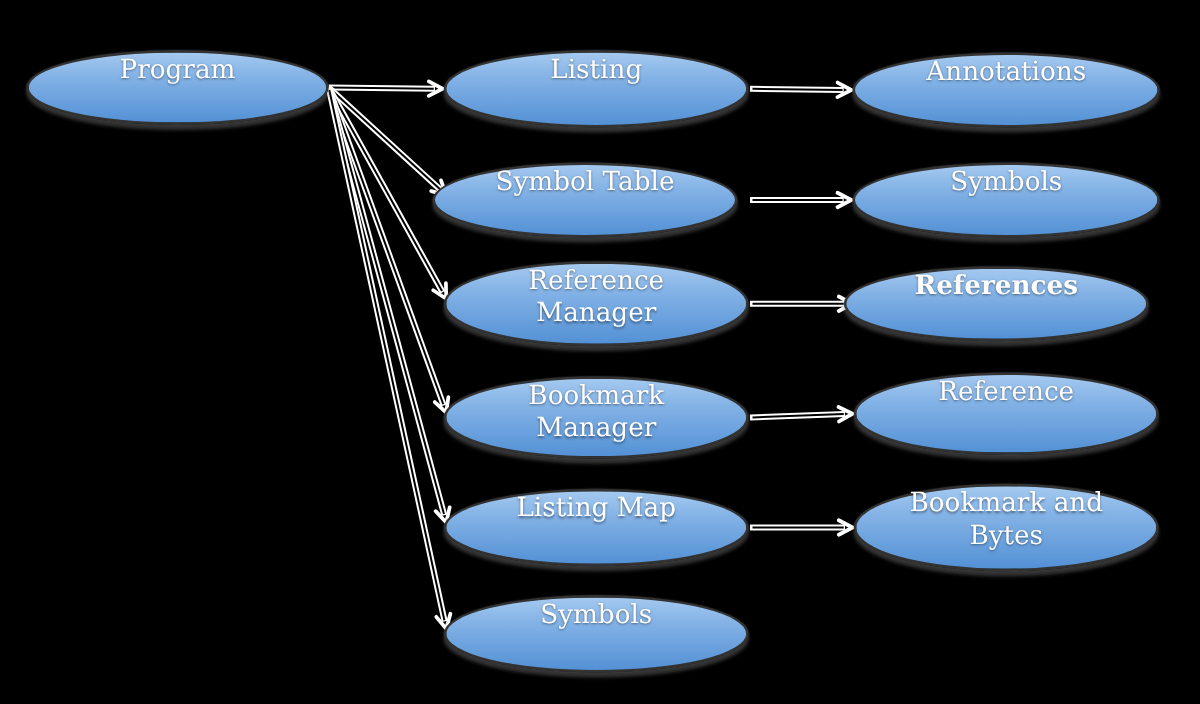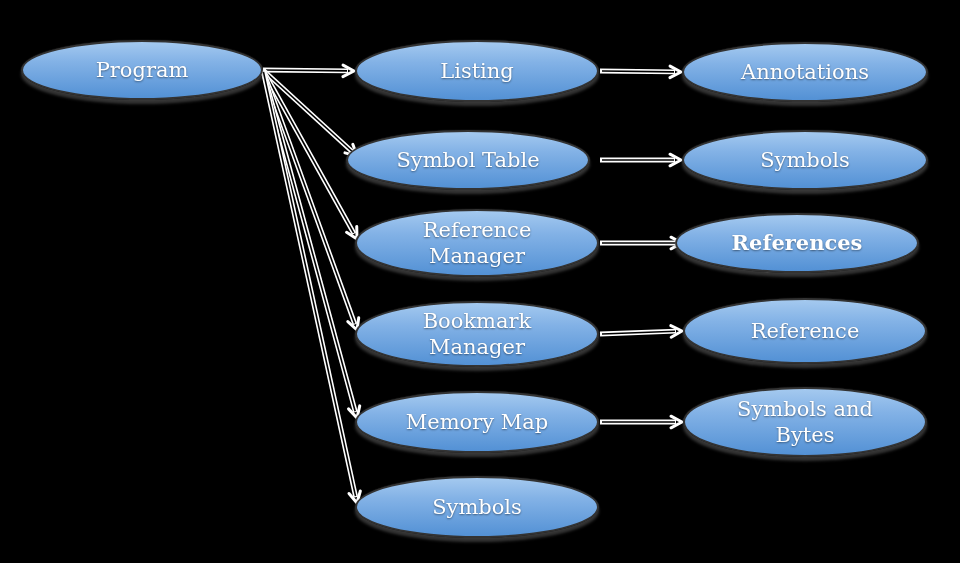--- a/index.html
+++ b/index.html
@@ -23,21 +23,21 @@
     position:absolute;left:0;top:0;width:960px;height:563px;z-index:0;
   }
   .node{
     position:absolute;
     z-index:1;
     box-sizing:border-box;
     border-radius:50%;
     border:2.5px solid var(--node-border);
     background:linear-gradient(180deg,var(--fill-top) 0%,var(--fill-mid) 35%,var(--fill-bottom) 100%);
     box-shadow:0 4px 3px rgba(115,115,115,0.45), 0 0 1px rgba(130,130,130,0.6);
-    display:flex;align-items:center;justify-content:center;
+    display:flex;justify-content:center;
   }
   .node-label{
     color:var(--node-text);
     font-size:21px;
     line-height:1.24;
     text-align:center;
     text-shadow:0 1px 2px rgba(0,0,0,0.45);
     user-select:none;
   }
 </style>
@@ -112,34 +112,34 @@
       <div class="node" style="left: 346px; top: 130px; width: 244px; height: 60px;">
         <span class="node-label">Symbol Table</span>
       </div>
       <div class="node" style="left: 355px; top: 209px; width: 244px; height: 68px;">
         <span class="node-label" style="max-width: 150px;">Reference Manager</span>
       </div>
       <div class="node" style="left: 355px; top: 301px; width: 244px; height: 66px;">
         <span class="node-label" style="max-width: 150px;">Bookmark Manager</span>
       </div>
       <div class="node" style="left: 355px; top: 391px; width: 244px; height: 62px;">
-        <span class="node-label">Memory Map</span>
+        <span class="node-label">Listing Map</span>
       </div>
       <div class="node" style="left: 355px; top: 476px; width: 244px; height: 62px;">
         <span class="node-label">Symbols</span>
       </div>
       <div class="node" style="left: 682px; top: 42px; width: 246px; height: 60px;">
         <span class="node-label">Annotations</span>
       </div>
       <div class="node" style="left: 682px; top: 130px; width: 246px; height: 60px;">
         <span class="node-label">Symbols</span>
       </div>
       <div class="node" style="left: 675px; top: 213px; width: 244px; height: 60px; font-weight: bold;">
         <span class="node-label">References</span>
       </div>
       <div class="node" style="left: 683px; top: 298px; width: 244px; height: 66px;">
         <span class="node-label">Reference</span>
       </div>
       <div class="node" style="left: 683px; top: 387px; width: 244px; height: 70px;">
-        <span class="node-label" style="max-width: 170px;">Symbols and Bytes</span>
+        <span class="node-label" style="max-width: 170px;">Bookmark and Bytes</span>
       </div>
     </div>
 </div>
 
 </body></html>

